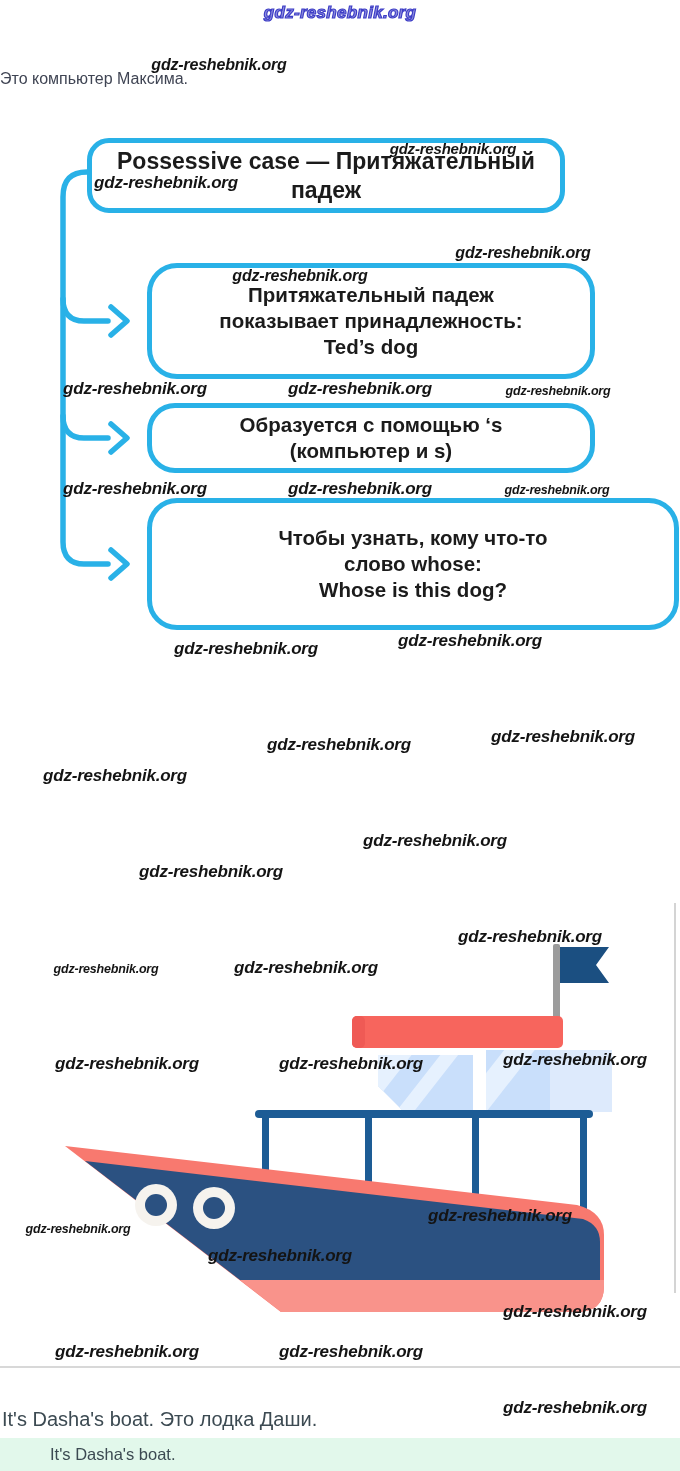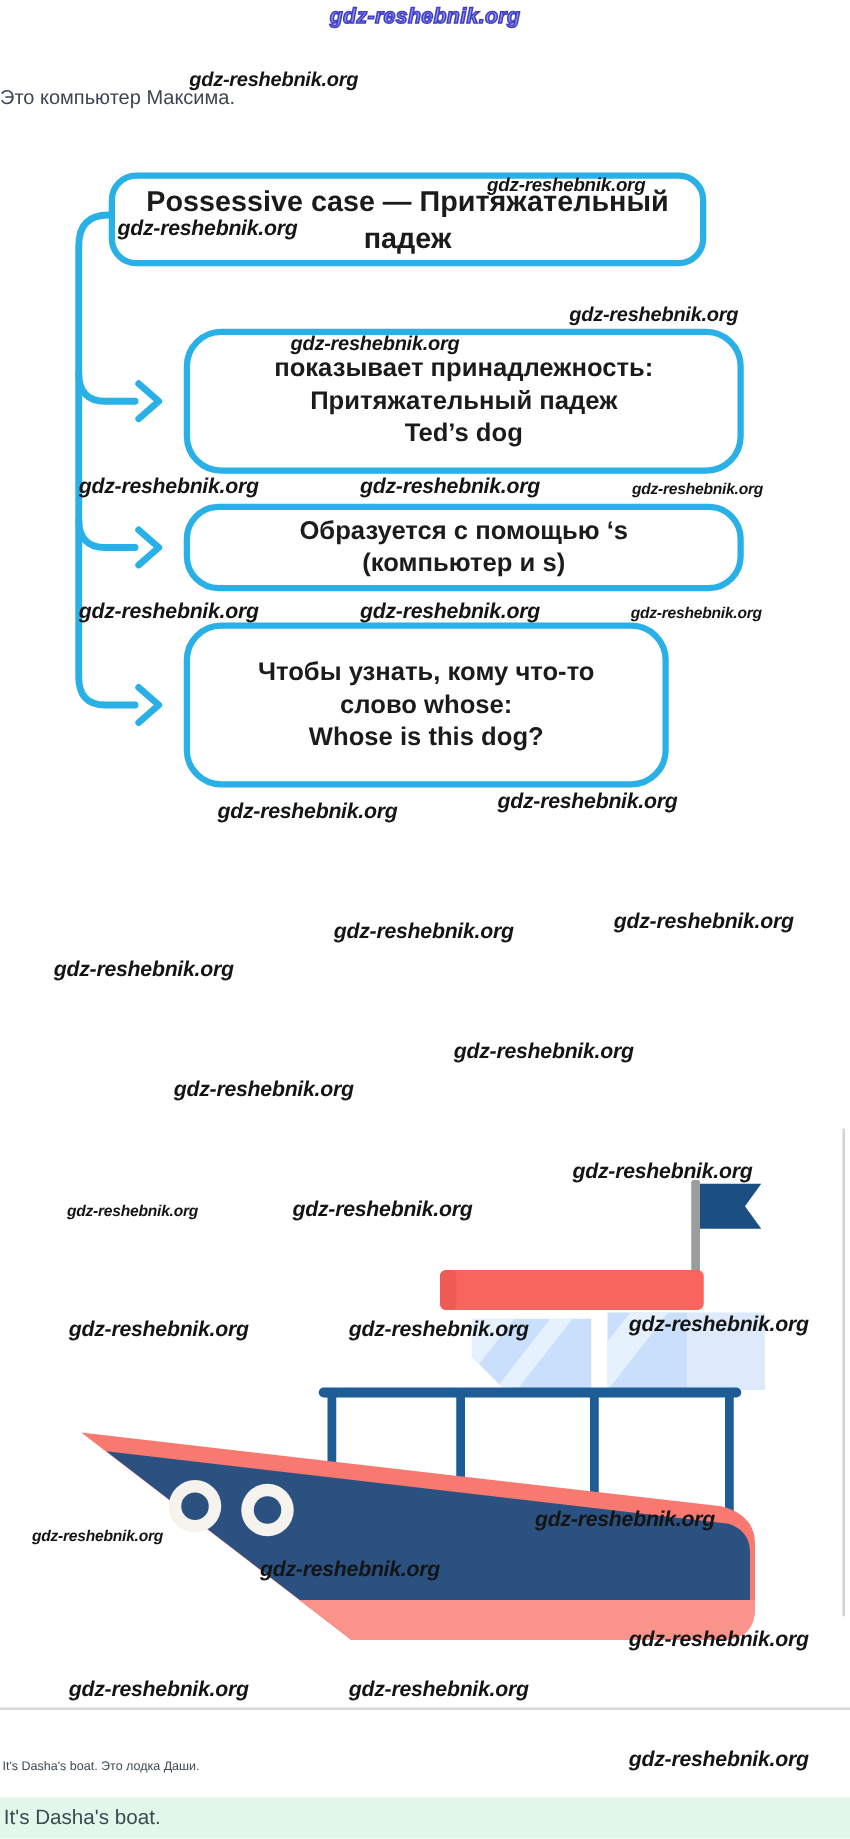--- a/index.html
+++ b/index.html
@@ -26,35 +26,35 @@
   
   .htext{position:absolute;left:0;z-index:2;font-size:16px;color:var(--body_text);}
   
   .dbox{position:absolute;z-index:2;border:5px solid var(--accent);background:#fff;
         display:flex;flex-direction:column;align-items:center;justify-content:center;
         text-align:center;color:var(--text_dark);font-weight:700;box-sizing:border-box;}
   .title-box{left:87px;top:138px;width:478px;height:75px;border-radius:22px;
         font-size:23px;line-height:29px;padding:0 20px;}
   .b2{left:147px;top:263px;width:448px;height:116px;border-radius:30px;}
   .b3{left:147px;top:403px;width:448px;height:70px;border-radius:28px;}
-  .b4{left:147px;top:498px;width:388px;height:132px;border-radius:30px;}
+  .b4{left:147px;top:498px;width:532px;height:132px;border-radius:30px;}
   .dline{font-size:20.5px;line-height:26px;}
   
   #wm-layer{position:absolute;left:0;top:0;width:100%;height:100%;z-index:3;pointer-events:none;}
   .wm{position:absolute;transform:translateX(-50%);white-space:nowrap;color:var(--watermark);
       font-weight:600;letter-spacing:-0.2px;font-style:italic;}
   .wm-outline{color:#8f8fdd;-webkit-text-stroke:1.2px var(--watermark_outline);
       font-weight:700;letter-spacing:0.3px;}
   
   .divider{position:absolute;left:0;top:1366px;width:680px;height:2px;background:var(--divider);z-index:2;}
   .img-border{position:absolute;left:674px;top:903px;width:2px;height:390px;background:#d4d4d4;z-index:2;}
-  .example-line{position:absolute;left:2px;top:1408px;z-index:2;font-size:10px;color:var(--answer_text);}
+  .example-line{position:absolute;left:2px;top:1408px;z-index:2;font-size:20px;color:var(--answer_text);}
   .answer-box{position:absolute;left:0;top:1438px;width:680px;height:33px;background:var(--answer_bg);
       z-index:2;display:flex;align-items:center;}
-  .answer-text{font-size:16.5px;color:var(--answer_text);padding-left:3px;}
+  .answer-text{font-size:16.5px;color:var(--answer_text);padding-left:3px;margin-left:47px;}
 </style>
 </head>
 <body>
 
 <div class="page">
 
   <svg class="gfx" width="680" height="1471" viewBox="0 0 680 1471">
 
     <g>
       <path class="conn" d="M87 172 C 70 172, 63 181, 63 197 L63 542 C63 556, 70 564, 84 564 L108 564"></path>
@@ -102,22 +102,22 @@
       <circle class="porthole-in" cx="214" cy="1208" r="11"></circle>
     </g>
   </svg>
 
   <div class="htext" style="top:70px;">Это компьютер Максима.</div>
 
   <div class="dbox title-box">
     <span>Possessive case — Притяжательный падеж</span>
   </div>
   <div class="dbox b2">
+    <div class="dline">Притяжательный падеж</div>
     <div class="dline">показывает принадлежность:</div>
-    <div class="dline">Притяжательный падеж</div>
     <div class="dline">Ted’s dog</div>
   </div>
   <div class="dbox b3">
     <div class="dline">Образуется с помощью ‘s</div>
     <div class="dline">(компьютер и s)</div>
   </div>
   <div class="dbox b4">
     <div class="dline">Чтобы узнать, кому что-то</div>
     <div class="dline">слово whose:</div>
     <div class="dline">Whose is this dog?</div>

